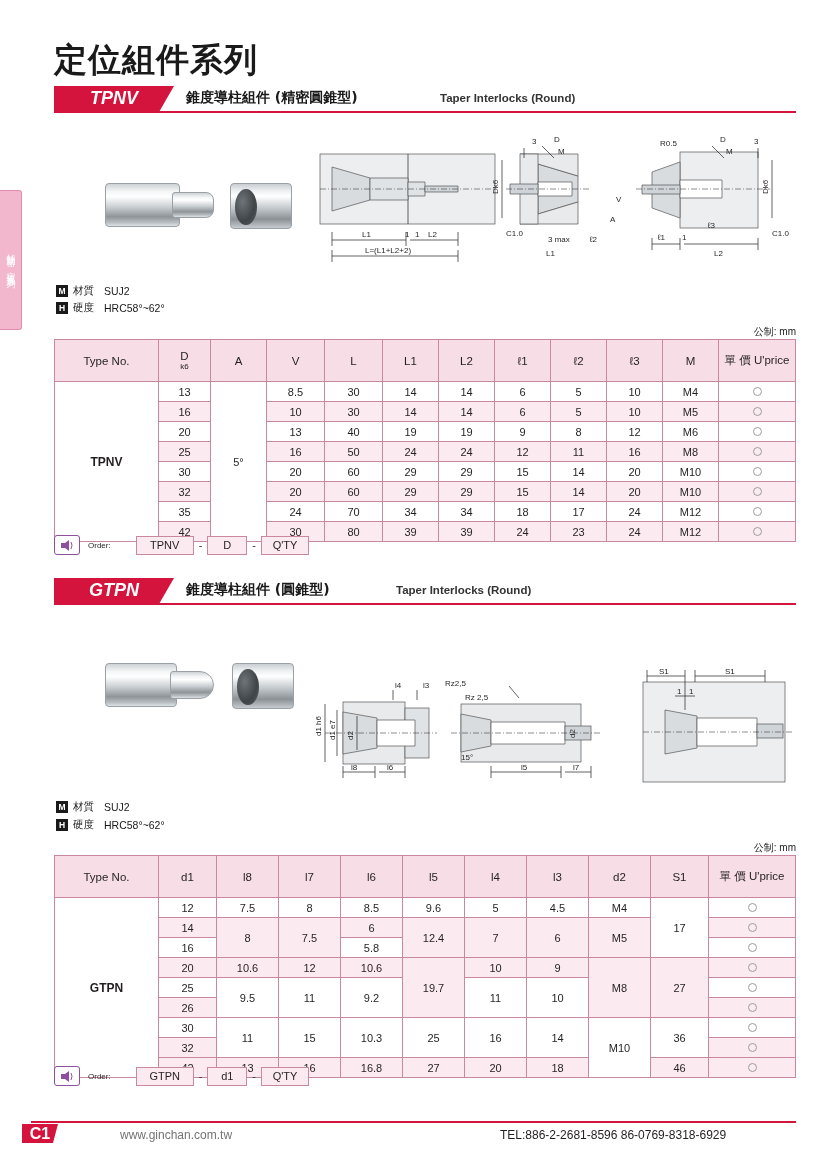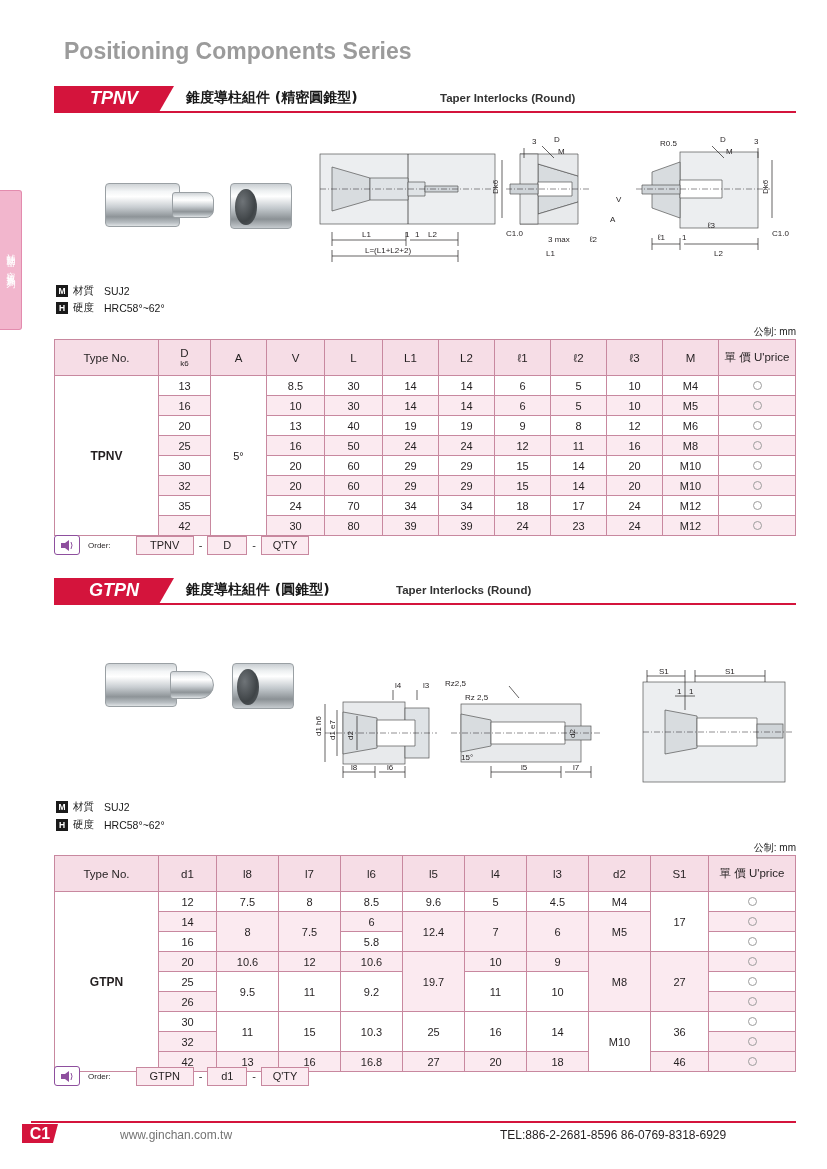--- a/index.html
+++ b/index.html
@@ -78,21 +78,21 @@
   
   table.spec {
     position:absolute; border-collapse:collapse; font-size:11px;
     background:#fff;
   }
   table.spec th, table.spec td {
     border:1px solid #c8889f; text-align:center; padding:0;
     height:20px; color:#231f20;
   }
   table.spec thead th {
-    background:#f6dde6; height:36px; font-size:11.5px; font-weight:normal;margin-top:24px;
+    background:#f6dde6; height:42px; font-size:11.5px; font-weight:normal;margin-top:24px;
   }
   table.spec td.rowhdr { background:#fff; font-weight:bold; font-size:12px; }
   table.spec tr.alt td { background:#fbeaf0; }
   table.spec td.price { background:#fff; }
   table.spec tr.alt td.price { background:#fbeaf0; }
   .circle { display:inline-block; width:9px; height:9px; border:1px solid #9d9d9d; border-radius:50%; }
 
   
   .order { position:absolute; display:flex; align-items:center; font-size:11px; }
   .order .icon {
@@ -122,21 +122,21 @@
 </head>
 <body>
 
 <div class="page">
 
   <div class="side-tab">
     <span>輔助器、定位塊系列</span>
   </div>
 
   <div class="title-row">
-    <div class="title-en">Positioning Components Series</div>
+    <div class="title-cn">定位組件系列</div>
   </div>
 
   <div class="banner" style="top:86px;">
     <div class="tag">TPNV</div>
     <div class="txt-cn">錐度導柱組件 (精密圓錐型)</div>
     <div class="txt-en" style="left:386px;">Taper Interlocks (Round)</div>
     <div class="bline"></div>
   </div>
 
   <div class="photo" style="left:100px; top:170px; width:190px; height:70px;">

